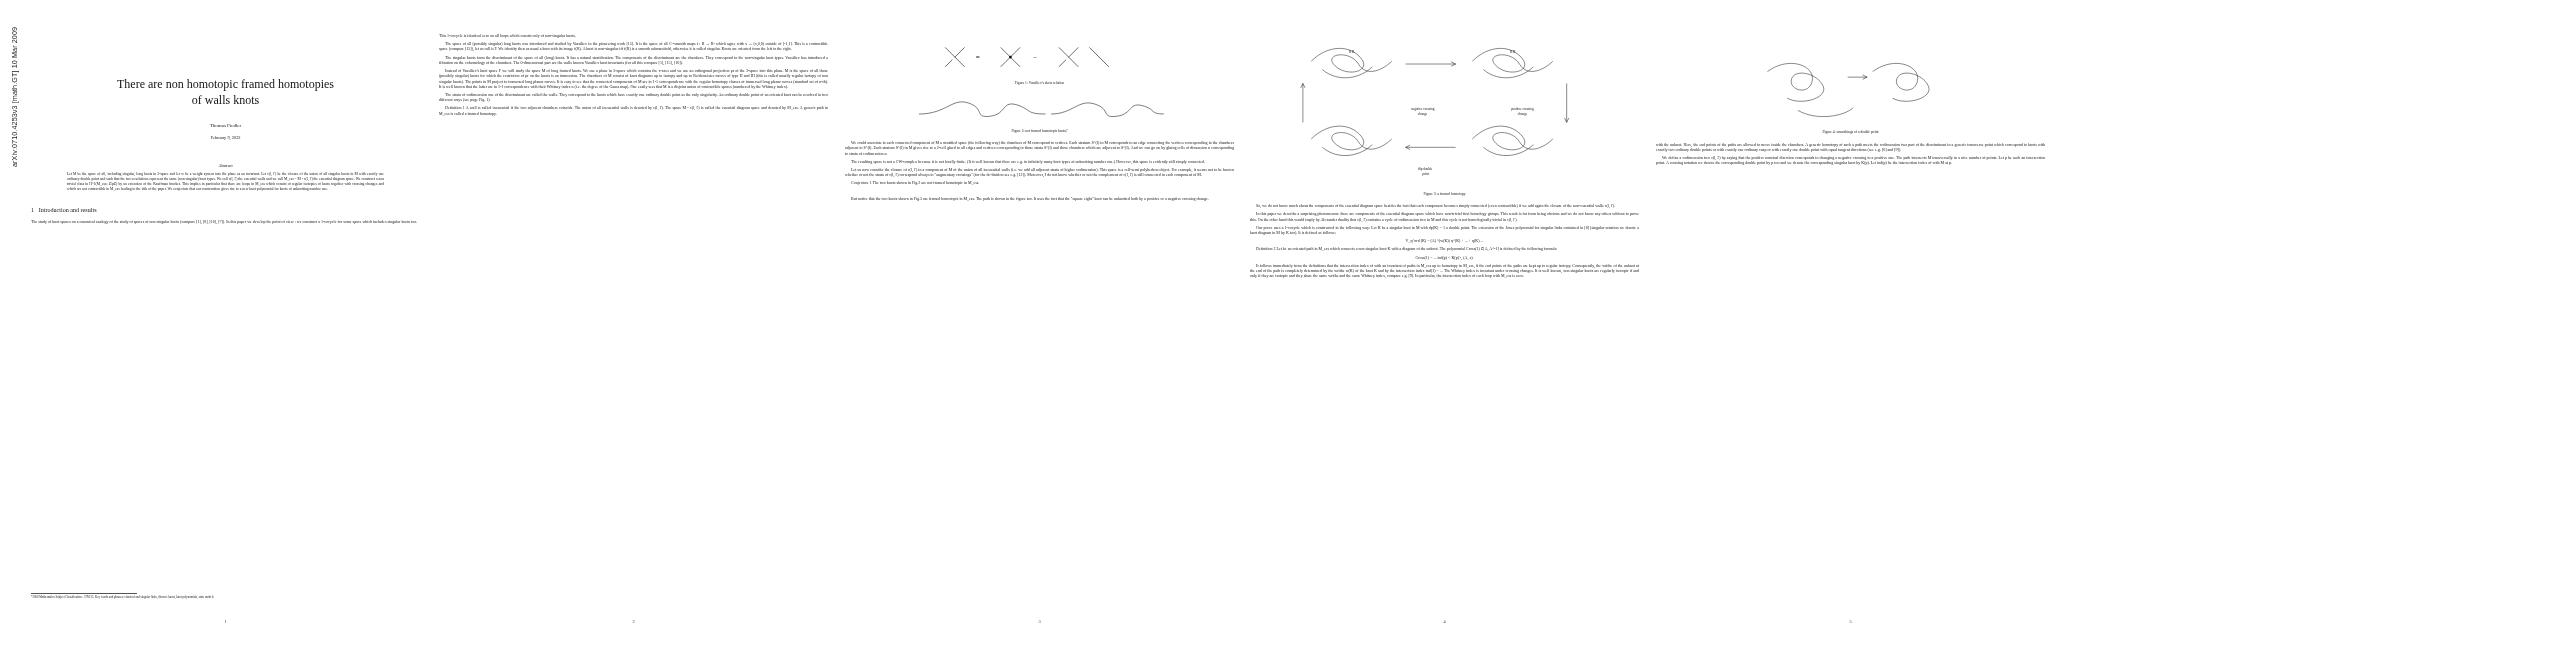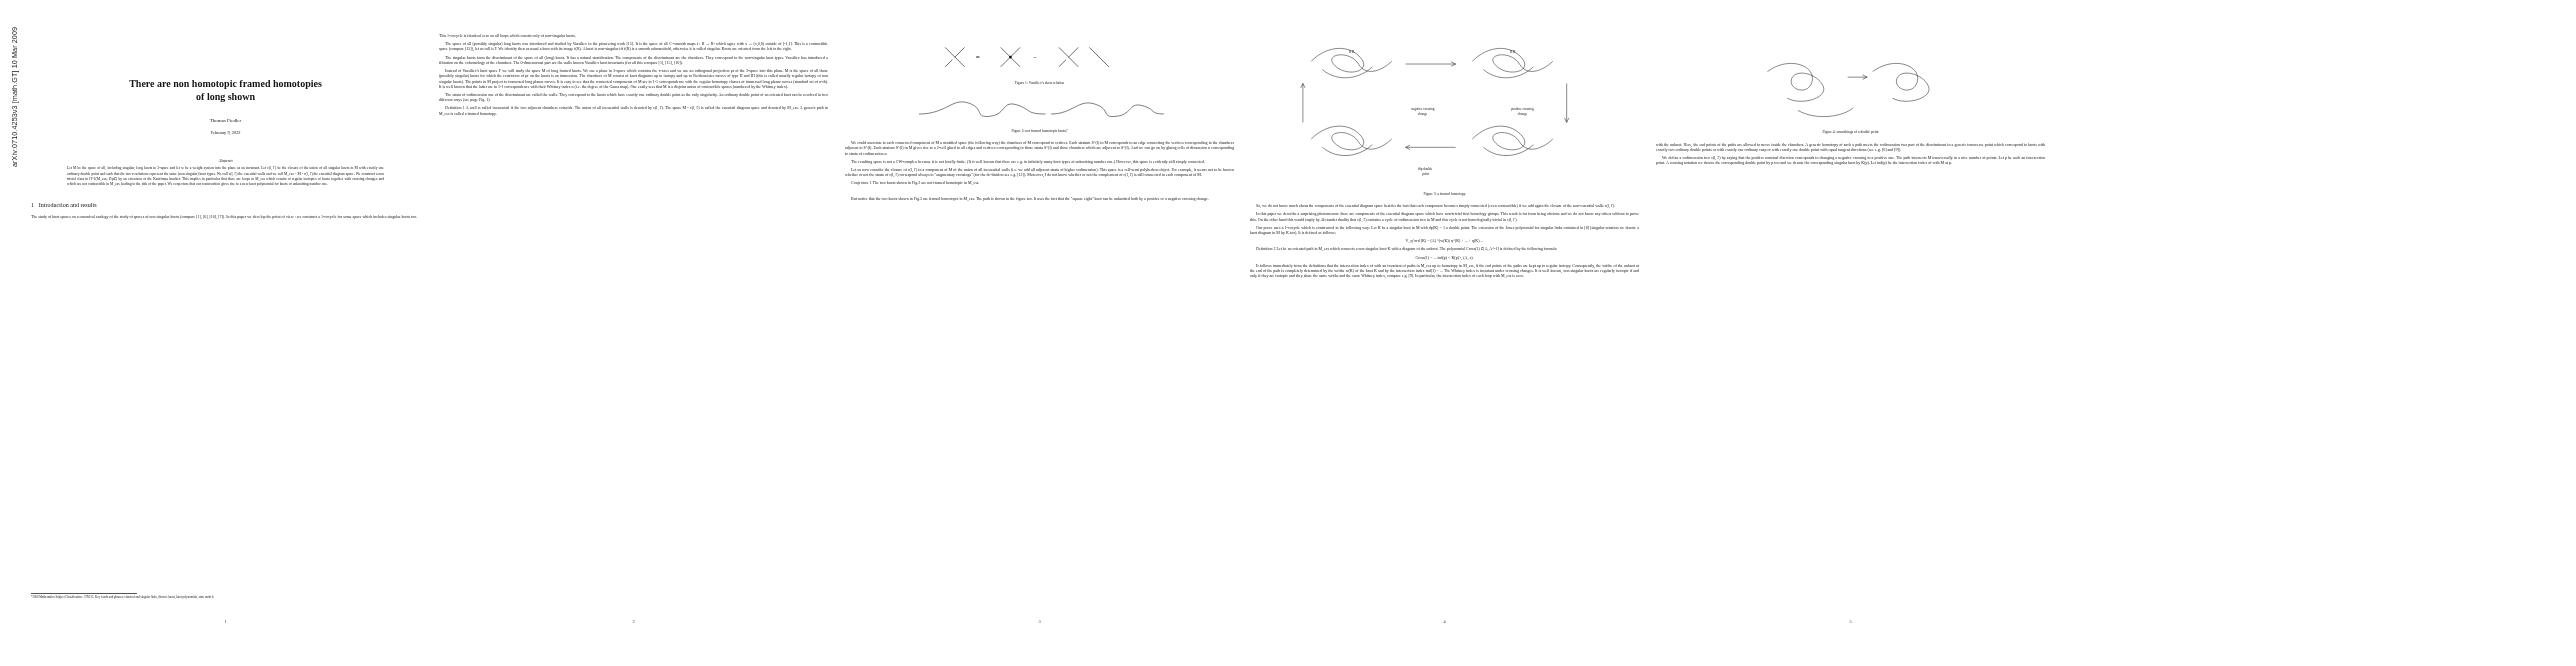--- a/index.html
+++ b/index.html
@@ -23,22 +23,22 @@
   }
 
   
   #page1{left:31px;width:389px;}
   #page2{left:439px;width:389px;}
   #page3{left:845px;width:389px;}
   #page4{left:1250px;width:389px;}
   #page5{left:1656px;width:389px;}
 
   .title{
-    font-size:10px;line-height:1.3;text-align:center;margin:44px 0 0 0;
-    font-weight:bold;
+    font-size:12px;line-height:1.3;text-align:center;margin:44px 0 0 0;
+    font-weight:normal;
   }
   .author{text-align:center;font-size:5px;margin-top:14.5px;}
   .date{text-align:center;font-size:4.4px;margin-top:5.6px;}
   .abs-head{text-align:center;font-size:4.2px;margin-top:22px;margin-bottom:3.3px;}
   .abstract{margin:0 36px;font-size:3.7px;line-height:1.36;text-align:justify;}
   p{margin:0 0 2.8px 0;}
   .indent{text-indent:6.1px;}
   .sec{font-size:6.1px;margin:14.5px 0 5px 0;font-weight:normal;}
   .footrule{border-top:0.6px solid #555;width:106px;margin:7.8px 0 2.2px 0;}
   .footnote{font-size:3px;line-height:1.3;color:#222;text-align:justify;}
@@ -51,21 +51,21 @@
 </head>
 <body>
 
 <div class="page-wrap">
 
   <div class="arxiv-stamp">arXiv:0710.4253v3  [math.GT]  10 Mar 2009</div>
 
   <div class="page" id="page1">
     <div class="title">
       <span>There are non homotopic framed homotopies</span><br>
-      <span>of long shown</span>
+      <span>of walls knots</span>
     </div>
     <div class="author">Thomas Fiedler</div>
     <div class="date">February 9, 2022</div>
     <div class="abs-head">Abstract</div>
     <div class="abstract">Let M be the space of all, including singular, long knots in 3-space and let w be a weight system into the plane as an invariant. Let c(l, l') be the closure of the union of all singular knots in M with exactly one ordinary double point and such that the two resolutions represent the same (non singular) knot types. We call c(l, l') the essential walls and we call M_ess = M - c(l, l') the essential diagram space. We construct a non trivial class in H^1(M_ess; Z/pZ) by an extension of the Kauffman bracket. This implies in particular that there are loops in M_ess which consist of regular isotopies of knots together with crossing changes and which are not contractible in M_ess leading to the title of the paper. We conjecture that our construction gives rise to a new knot polynomial for knots of unknotting number one.</div>
 
     <div class="sec">
       <span>1</span>&nbsp;&nbsp;
       <span>Introduction and results</span>
     </div>

